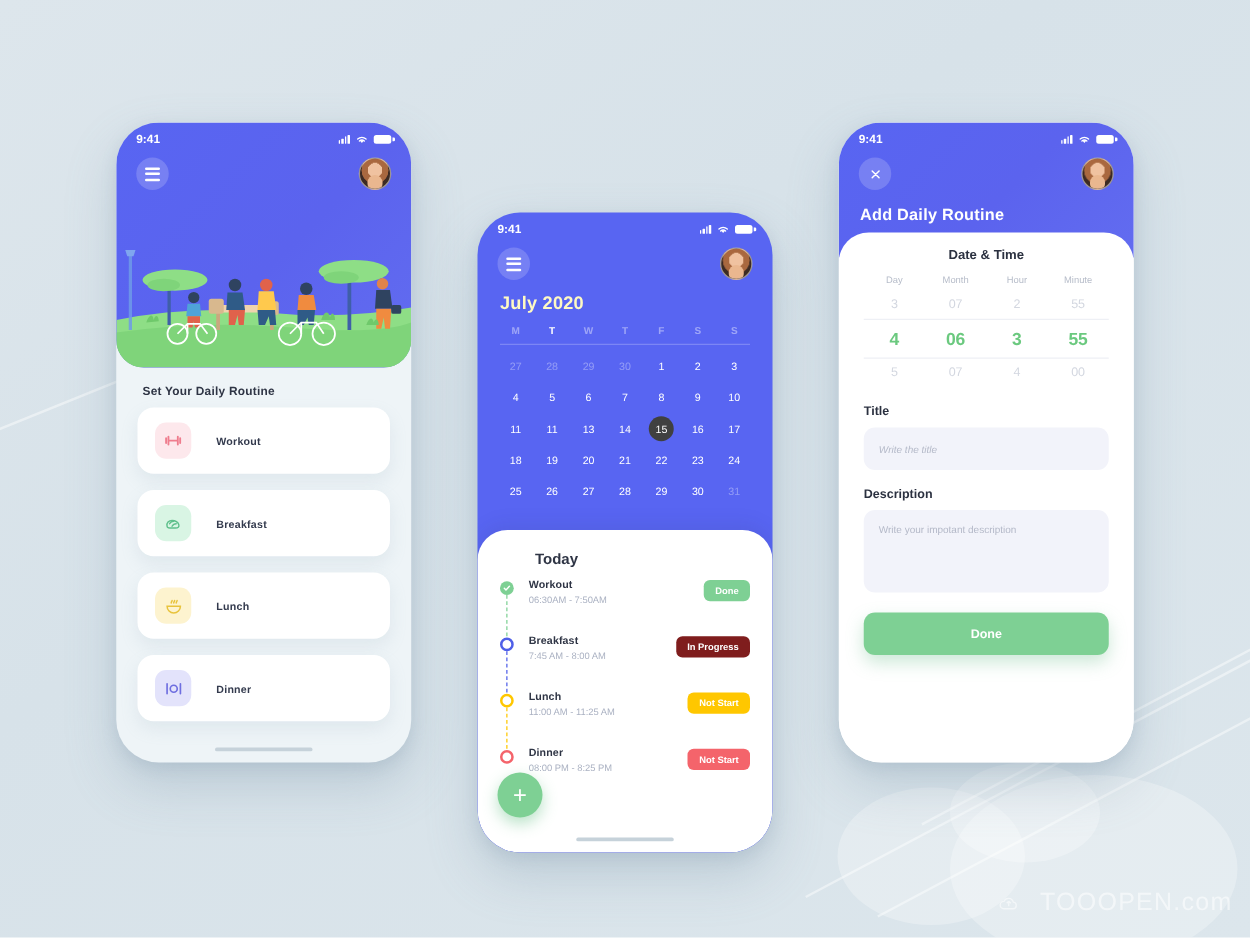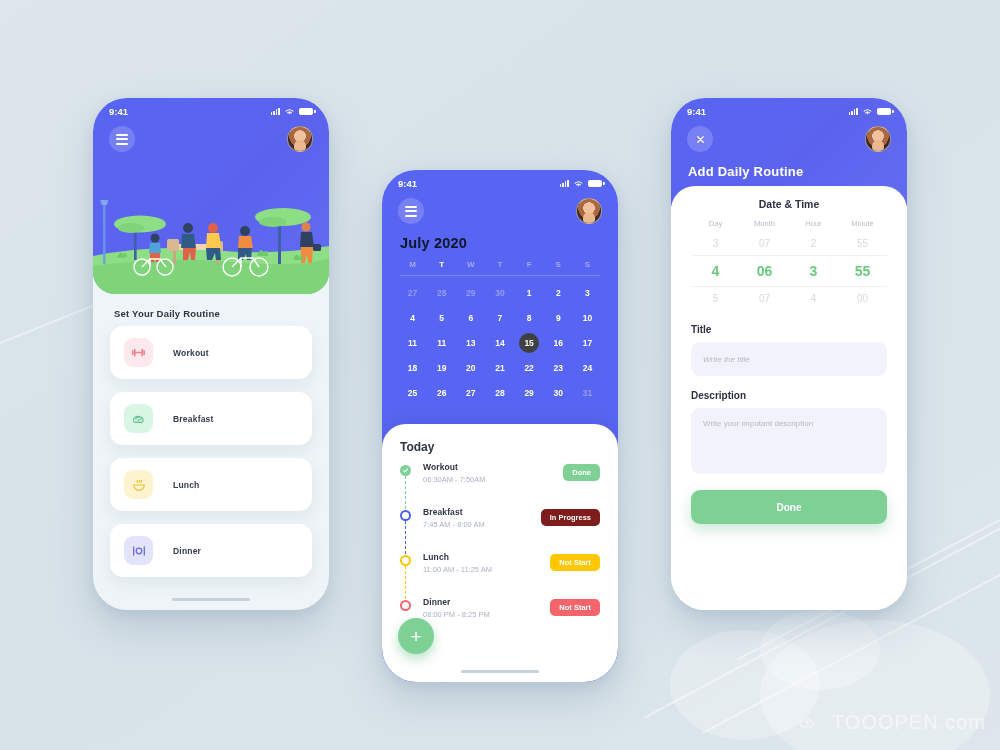--- a/index.html
+++ b/index.html
@@ -151,55 +151,55 @@
   .home-bar {
     position: absolute; left: 50%; transform: translateX(-50%);
     bottom: 9px; width: 78px; height: 3.5px; border-radius: 2px;
     background: #c6d2da;
   }
 
   
   #phone-2 { background: #5865f2; }
   #phone-2 .cal-wrap { padding: 0 16px; position: relative; z-index: 4; }
   .cal-month {
-    color: #0f172a; font-size: 14.5px; font-weight: bold;
+    color: #fef9c3; font-size: 14.5px; font-weight: bold;
     margin: 11px 0 9px 2px; letter-spacing: .2px;
   }
   .cal-grid { display: grid; grid-template-columns: repeat(7, 1fr); }
   .cal-dow {
     text-align: center; font-size: 8px; font-weight: bold;
     color: rgba(255,255,255,0.42); padding-bottom: 6px;
   }
   .cal-dow.active { color: #fff; }
   .cal-divider {
     height: 1px; background: rgba(255,255,255,0.22);
     margin: 0 2px 4px 2px;
   }
   .cal-cell {
-    text-align: right; font-size: 8.5px; font-weight: bold;
+    text-align: right; font-size: 8.5px; font-weight: normal;
     color: #fff; height: 25px;
     display: flex; align-items: center; justify-content: center;
     cursor: pointer;
   }
   .cal-cell.muted { color: rgba(255,255,255,0.35); }
   .cal-cell .pill {
     width: 20px; height: 20px; border-radius: 50%;
     display: flex; align-items: center; justify-content: center;
   }
   .cal-cell.selected .pill { background: #404040; }
 
   .today-sheet {
     position: absolute; left: 0; right: 0; bottom: 0;
     background: #fff;
     border-radius: 24px 24px 34px 34px;
     height: 258px;
     padding: 16px 18px 0 18px;
     box-shadow: 0 -4px 16px rgba(40,50,90,0.10);
   }
-  .today-title { font-size: 12px; font-weight: bold; color: #2f3545; margin-bottom: 8px; }
+  .today-title { font-size: 12px; font-weight: bold; color: #2f3545; margin-bottom: 8px; margin-left: 28px; }
   .timeline { position: relative; padding-left: 0; }
   .tl-item { display: flex; align-items: flex-start; position: relative; height: 45px; }
   .tl-marker { width: 20px; flex: 0 0 20px; position: relative; padding-top: 3px; }
   .tl-dot {
     width: 11px; height: 11px; border-radius: 50%;
     background: #fff; position: relative; z-index: 2;
     display: flex; align-items: center; justify-content: center;
   }
   .tl-dot.ring { border: 2px solid currentColor; }
   .tl-dot.filled { background: #7ED094; }

